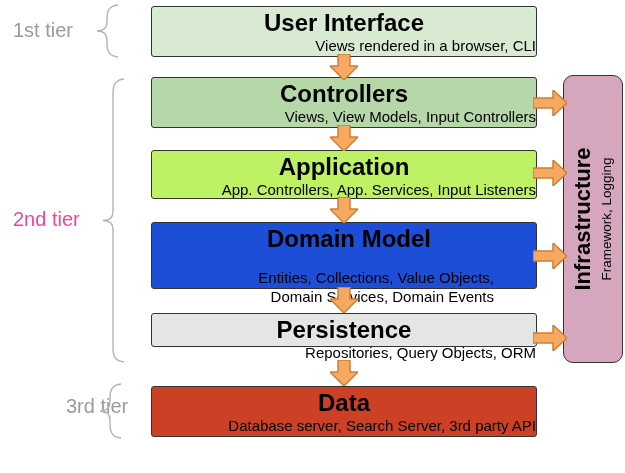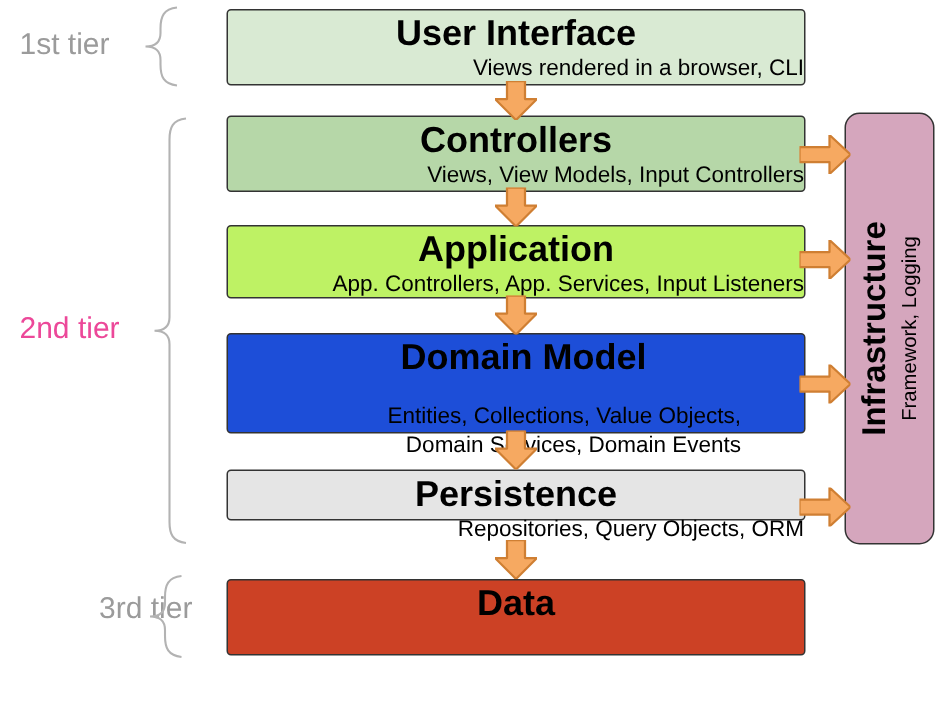--- a/index.html
+++ b/index.html
@@ -111,20 +111,21 @@
     <div class="layer-subtitle subtitle-narrow">Entities, Collections, Value Objects, Domain Services, Domain Events</div>
   </div>
 
   <div class="layer" style="top: 313px; height: 34px; background-color: #e5e5e5;">
     <div class="layer-title">Persistence</div>
     <div class="layer-subtitle">Repositories, Query Objects, ORM</div>
   </div>
 
   <div class="layer" style="top: 386px; height: 51px; background-color: rgb(204, 65, 37);">
     <div class="layer-title">Data</div>
+    <div class="layer-subtitle">Database server, Search Server, 3rd party API</div>
   </div>
 
   <div class="infra" style="background-color: rgb(213, 166, 189);">
     <span class="infra-title">Infrastructure</span>
     <span class="infra-subtitle">Framework, Logging</span>
   </div>
 
   <svg class="arrow" style="left:330px; top:54px;" width="28" height="26" viewBox="0 0 28 26">
     <polygon points="8,0 20,0 20,12 28,12 14,26 0,12 8,12" stroke-width="1.5" stroke-linejoin="round" style="fill: rgb(246, 169, 97); stroke: rgb(207, 127, 51);"></polygon>
   </svg>

